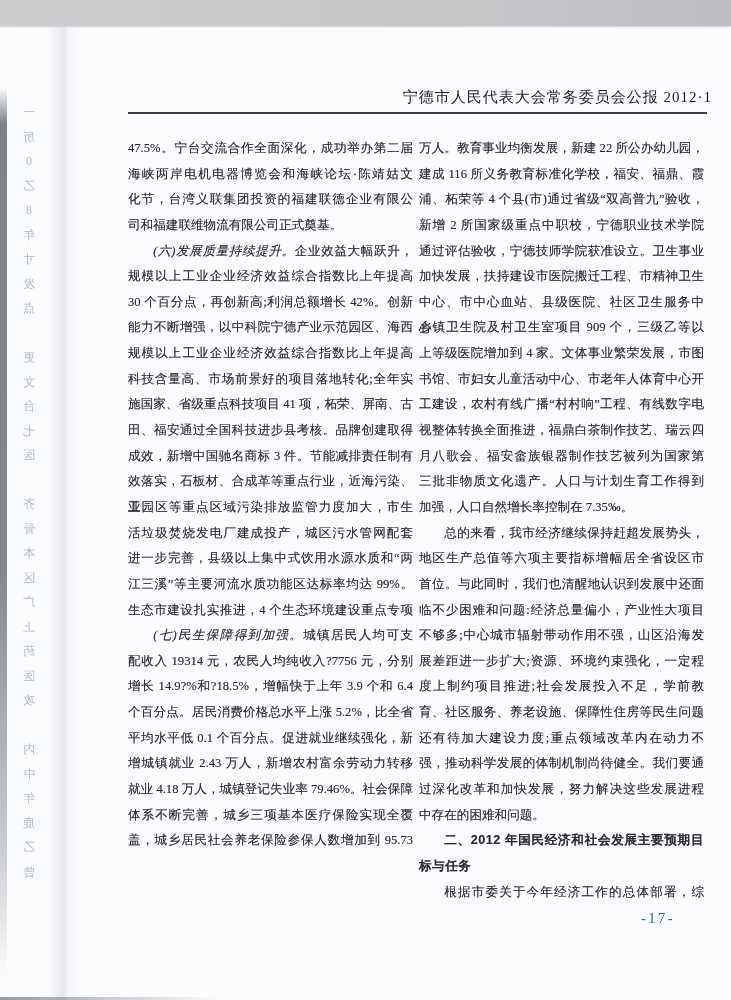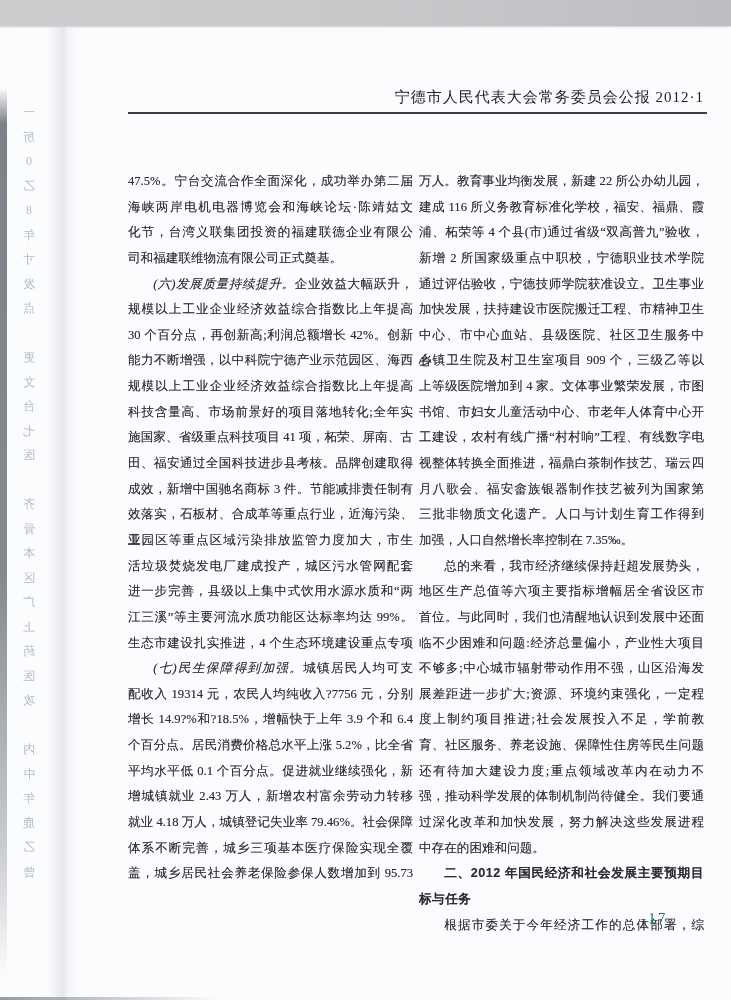--- a/index.html
+++ b/index.html
@@ -36,32 +36,31 @@
   }
   
   .gutter-text{
     position:absolute;left:17px;top:100px;width:24px;
     display:flex;flex-direction:column;align-items:center;
     color:rgba(72,82,104,.40);font-size:12px;
   }
   .gutter-text span{height:24.5px;line-height:24.5px;display:block;transform:scaleX(-1);}
   
   .page-header{
-    position:absolute;right:27px;top:88px;
+    position:absolute;right:19px;top:88px;
     font-size:15px;letter-spacing:1px;color:#22222a;white-space:nowrap;
   }
   .header-rule{
     position:absolute;left:128px;right:24px;top:112px;height:2px;background:#3d3d45;
   }
   
   .col{
     position:absolute;top:136px;width:285px;
     font-size:12.6px;color:#2b2b33;
     text-shadow:0 0 .4px rgba(40,40,60,.45);
-    margin-top:33px;
   }
   .col-left{left:128px;}
   .col-right{left:419px;}
   .line{
     height:25.65px;line-height:25.65px;
     text-align:justify;text-align-last:justify;
   }
   .line.end{text-align-last:left;}
   .line.indent{text-indent:2em;}
   .kai{font-style:italic;}

